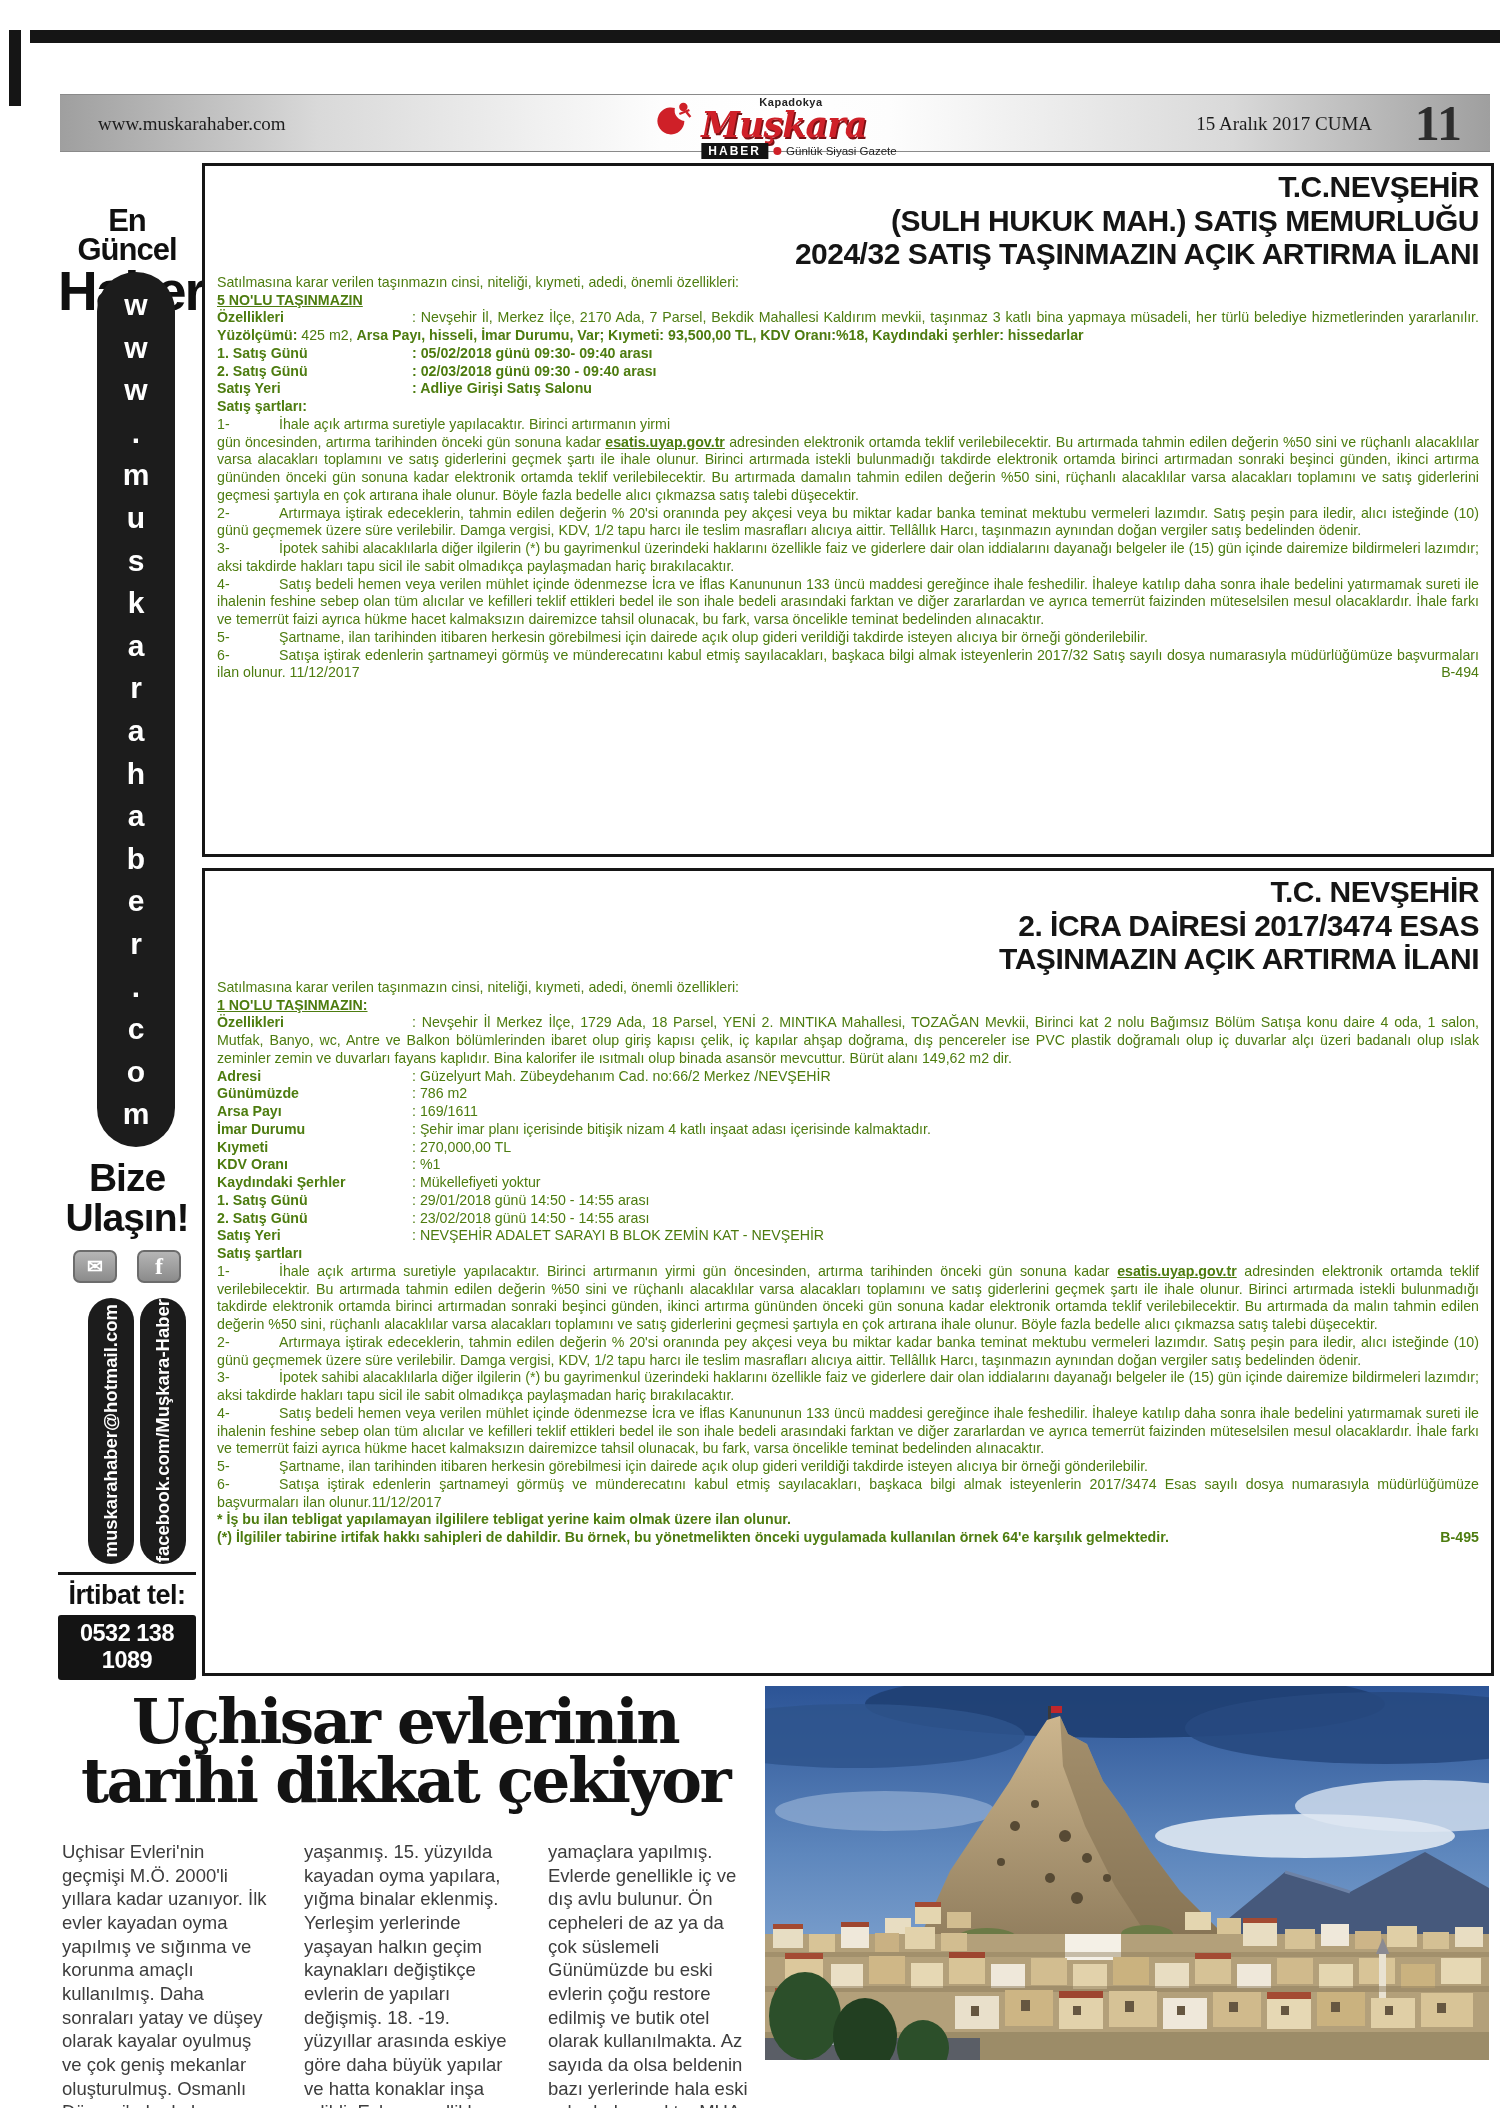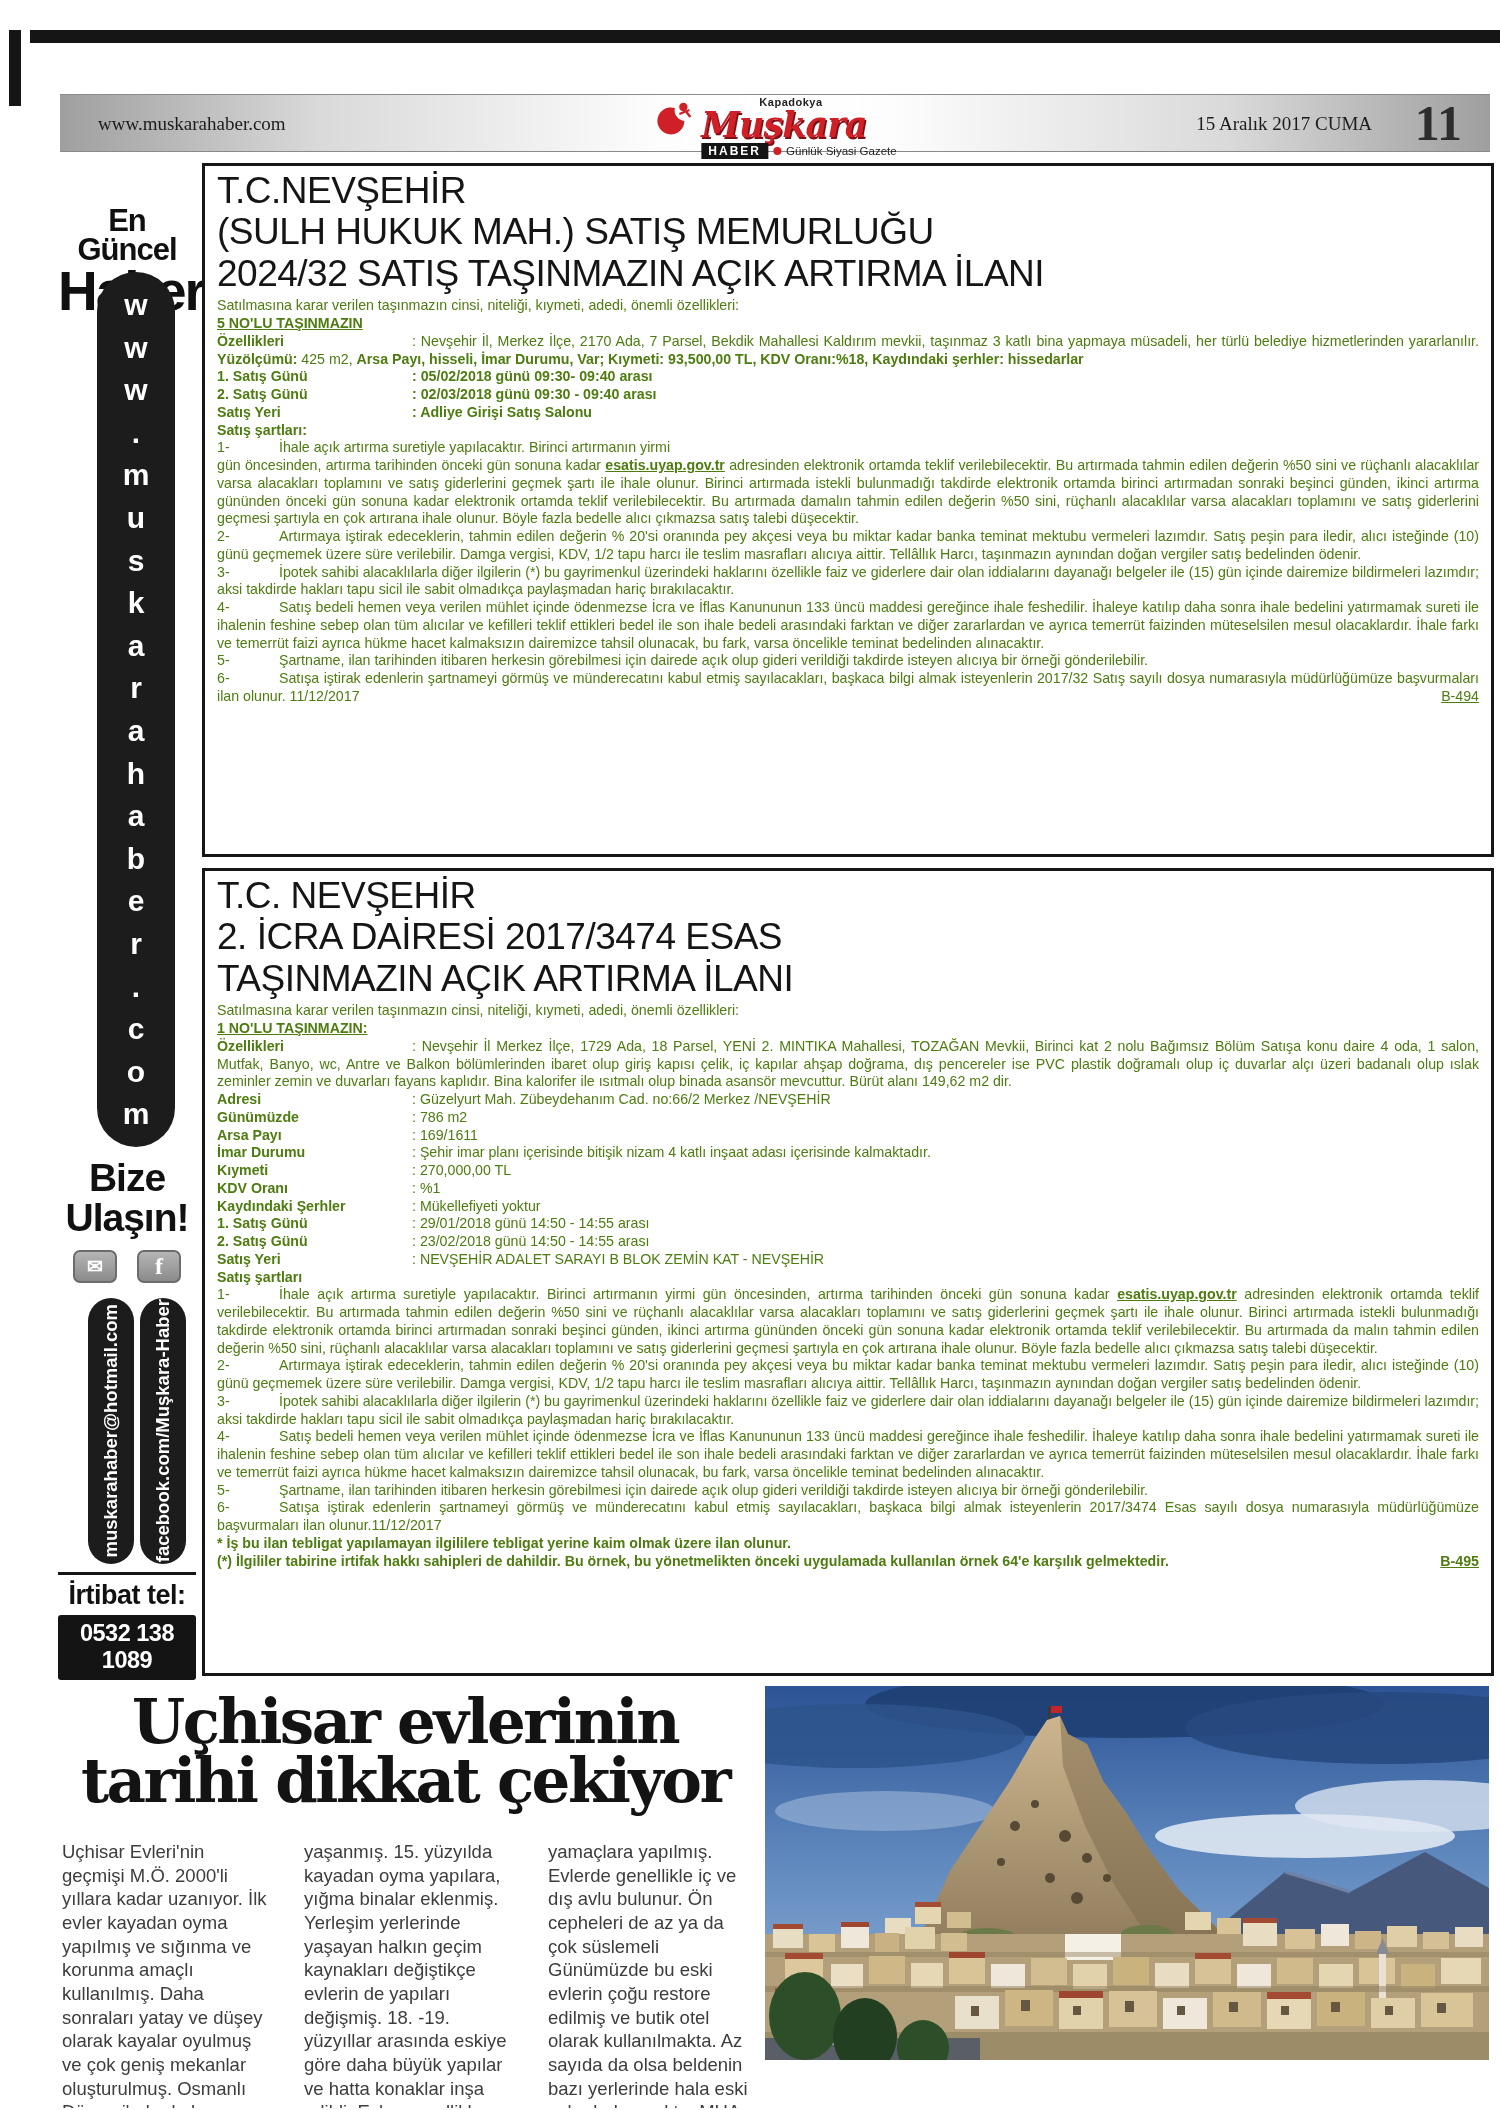--- a/index.html
+++ b/index.html
@@ -51,27 +51,27 @@
   .vtext { writing-mode:vertical-rl; transform:rotate(180deg); color:#fff; font-weight:bold; font-size:18.5px; white-space:nowrap; letter-spacing:0; }
   .sb-divider { left:58px; top:1572px; width:138px; border-top:3px solid #151515; }
   .sb-tel-label { left:58px; top:1580px; width:138px; text-align:center; font-weight:bold; font-size:27px; letter-spacing:-0.5px; }
   .sb-phone { left:58px; top:1615px; width:138px; background:#141414; color:#fff; font-weight:bold; font-size:23.5px;
     text-align:center; padding:5px 0 6px; border-radius:3px; letter-spacing:-0.5px; }
 
   
   .notice { border:3px solid #161616; padding:4px 12px 6px; overflow:hidden; background:#fff; }
   .notice1 { left:202px; top:163px; width:1292px; height:694px; }
   .notice2 { left:202px; top:868px; width:1292px; height:808px; }
-  .ntitle { text-align:left; font-weight:normal; font-size:37px; line-height:1.12; letter-spacing:-0.5px; color:#151515; }
+  .ntitle { text-align:right; font-weight:bold; font-size:30px; line-height:1.12; letter-spacing:-0.5px; color:#151515; }
   .nbody { font-size:14.2px; line-height:1.25; color:#4d7c0f; margin-top:3px; }
   .nbody p, .nbody .kvrow, .nbody .term { margin:0; }
   .subhead { font-weight:bold; text-decoration:underline; }
   .kvlabel { display:inline-block; width:195px; font-weight:bold; }
   .tnum { display:inline-block; width:62px; }
-  .code-r { float:right;text-decoration:underline; }
+  .code-r { float:right; }
   .fnote { font-weight:bold; }
 
   
   .headline { left:52px; top:1692px; width:706px; text-align:center; font-family:"DejaVu Serif",serif; font-weight:bold;
     font-size:61px; line-height:0.97; letter-spacing:-2.5px; color:#131313; }
   .newscol { top:1840px; width:208px; height:268px; font-size:18.5px; line-height:1.28; color:#3d3d3d; overflow:hidden; }
   .col1 { left:62px; } .col2 { left:304px; } .col3 { left:548px; }
   .photo { left:765px; top:1686px; width:724px; height:374px; overflow:hidden; }
 </style>
 </head>

